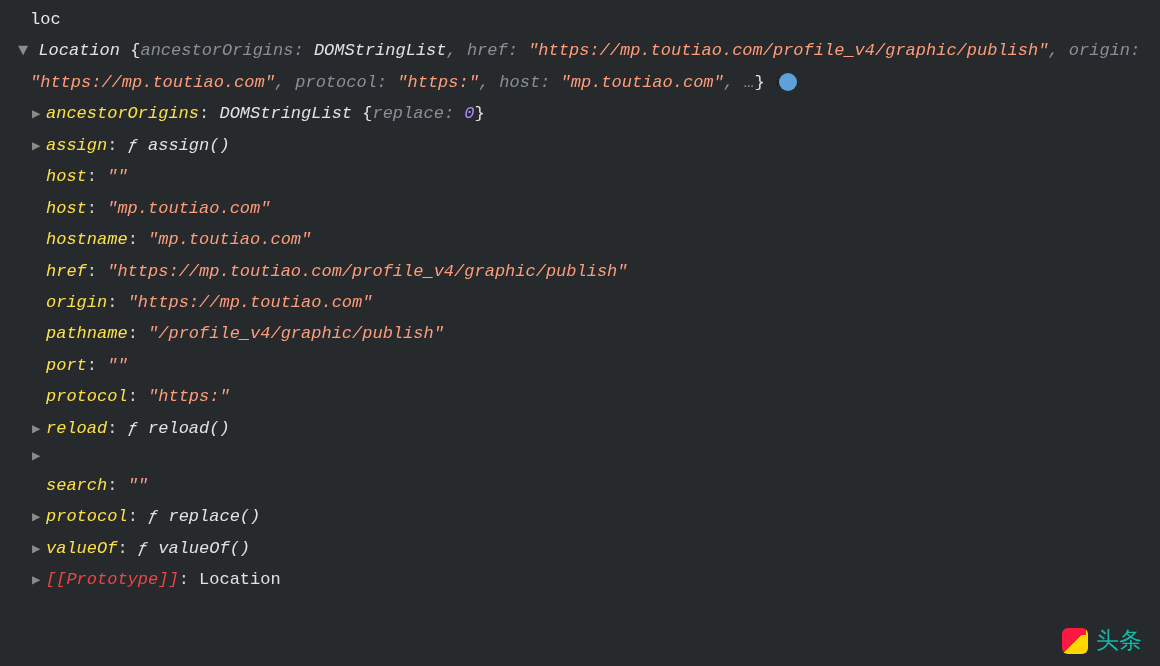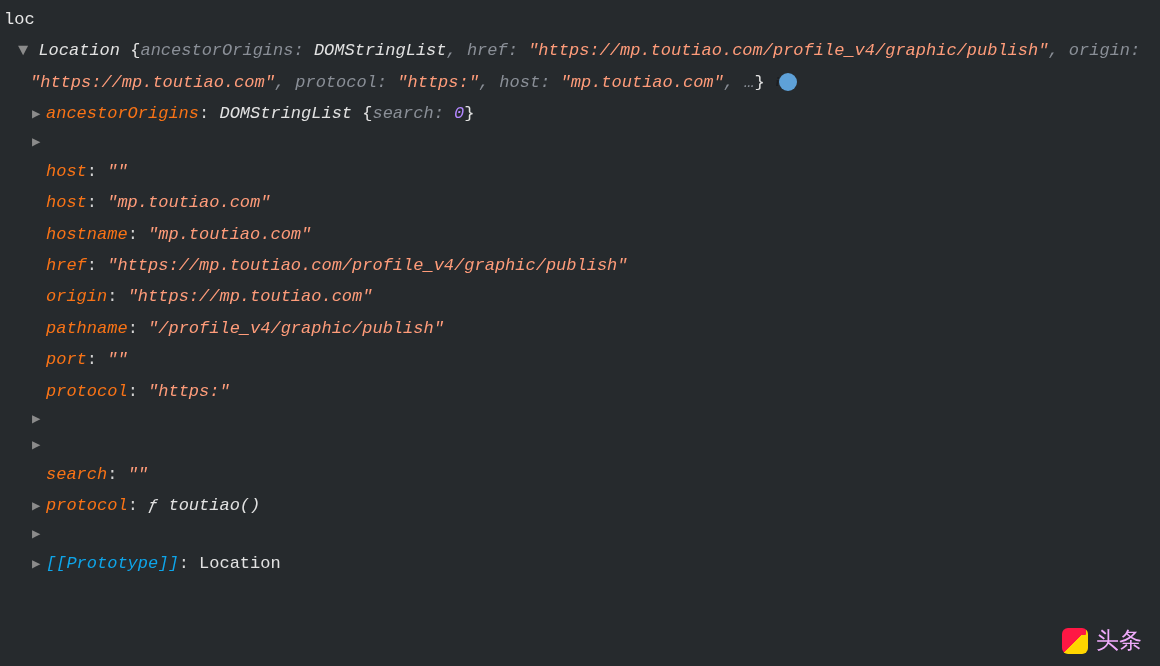--- a/index.html
+++ b/index.html
@@ -10,21 +10,21 @@
     font-size: 17px;
     line-height: 1.85;
     padding: 4px 0 14px 0;
     width: 1160px;
     height: 666px;
     overflow: hidden;
     position: relative;
     font-style: italic;
   }
   .upright { font-style: normal; }
-  .input-line { padding-left: 4px; color: #e8e8e8; font-style: normal; }
+  .input-line { padding-left: 30px; color: #e8e8e8; font-style: normal; }
 
   .summary {
     padding-left: 30px;
     text-indent: -12px;
     word-break: break-all;
   }
   .tri-down { color: #8b8b8b; font-style: normal; }
 
   .type { color: #e2e2e2; }
   .key-dim { color: #8a8f97; text-align: right; }
@@ -55,33 +55,33 @@
   .prop-list { padding-left: 46px; }
   .prop-row { display: flex; align-items: baseline; }
   .arrow {
     color: #8b8b8b;
     width: 14px;
     flex: none;
     margin-left: -14px;
     font-style: normal;
     font-size: 14px;
   }
-  .pkey { color: #f97316; }
-  .pkey.proto { color: #0ea5e9; margin-top: 45px; }
+  .pkey { color: #fde047; }
+  .pkey.proto { color: #ef4444; margin-top: 45px; }
   .colon { color: #d4d4d4; font-style: normal; }
   .pval { color: #e2e2e2; }
   .fsym { color: #e2e2e2; font-style: italic; }
   .fname { color: #e2e2e2; font-style: italic; }
   .undef { color: #9aa0a6; }
 
   .watermark {
     position: absolute;
     right: 18px;
     bottom: 4px;
-    color: #f0abfc;
+    color: #14b8a6;
     font-size: 23px;
     font-style: normal;
     display: flex;
     align-items: center;
     gap: 8px;
     font-family: -apple-system, "Helvetica Neue", Arial, sans-serif;
   }
   .wm-logo {
     width: 26px;
     height: 26px;
@@ -109,24 +109,25 @@
 <div class="summary">
   <span class="tri-down">▼</span>
   <span class="type">Location</span>
   <span class="brace upright"> {</span><span id="summary-pairs"><span class="key-dim">ancestorOrigins: </span><span class="preview">DOMStringList</span><span class="comma">, </span><span class="key-dim">href: </span><span class="str">"https://mp.toutiao.com/profile_v4/graphic/publish"</span><span class="comma">, </span><span class="key-dim">origin: </span><span class="str">"https://mp.toutiao.com"</span><span class="comma">, </span><span class="key-dim">protocol: </span><span class="str">"https:"</span><span class="comma">, </span><span class="key-dim">host: </span><span class="str">"mp.toutiao.com"</span></span><span class="comma">, </span><span class="ellips">…</span><span class="brace upright">}</span>
   <span class="info-icon">i</span>
 </div>
 
 <div class="prop-list" id="prop-list">
     <div class="prop-row">
       <span class="arrow">▶</span>
-      <span><span class="pkey">ancestorOrigins</span><span class="colon">: </span><span class="pval">DOMStringList </span><span class="brace upright">{</span><span class="key-dim">search: </span><span class="num">0</span><span class="brace upright">}</span></span>
+      <span><span class="pkey">ancestorOrigins</span><span class="colon">: </span><span class="pval">DOMStringList </span><span class="brace upright">{</span><span class="key-dim">replace: </span><span class="num">0</span><span class="brace upright">}</span></span>
     </div>
     <div class="prop-row">
       <span class="arrow">▶</span>
+      <span><span class="pkey">assign</span><span class="colon">: </span><span class="fsym">ƒ </span><span class="fname">assign()</span></span>
     </div>
     <div class="prop-row">
       <span class="arrow"></span>
       <span><span class="pkey">host</span><span class="colon">: </span><span class="str">""</span></span>
     </div>
     <div class="prop-row">
       <span class="arrow"></span>
       <span><span class="pkey">host</span><span class="colon">: </span><span class="str">"mp.toutiao.com"</span></span>
     </div>
     <div class="prop-row">
@@ -148,34 +149,36 @@
     <div class="prop-row">
       <span class="arrow"></span>
       <span><span class="pkey">port</span><span class="colon">: </span><span class="str">""</span></span>
     </div>
     <div class="prop-row">
       <span class="arrow"></span>
       <span><span class="pkey">protocol</span><span class="colon">: </span><span class="str">"https:"</span></span>
     </div>
     <div class="prop-row">
       <span class="arrow">▶</span>
+      <span><span class="pkey">reload</span><span class="colon">: </span><span class="fsym">ƒ </span><span class="fname">reload()</span></span>
     </div>
     <div class="prop-row">
       <span class="arrow">▶</span>
     </div>
     <div class="prop-row">
       <span class="arrow"></span>
       <span><span class="pkey">search</span><span class="colon">: </span><span class="str">""</span></span>
     </div>
     <div class="prop-row">
       <span class="arrow">▶</span>
-      <span><span class="pkey">protocol</span><span class="colon">: </span><span class="fsym">ƒ </span><span class="fname">toutiao()</span></span>
+      <span><span class="pkey">protocol</span><span class="colon">: </span><span class="fsym">ƒ </span><span class="fname">replace()</span></span>
     </div>
     <div class="prop-row">
       <span class="arrow">▶</span>
+      <span><span class="pkey">valueOf</span><span class="colon">: </span><span class="fsym">ƒ </span><span class="fname">valueOf()</span></span>
     </div>
     <div class="prop-row">
       <span class="arrow">▶</span>
       <span><span class="pkey proto">[[Prototype]]</span><span class="colon">: </span><span class="pval upright">Location</span></span>
     </div>
   </div>
 
 <div class="watermark">
   <span class="wm-logo"></span>
   <span>头条</span>

